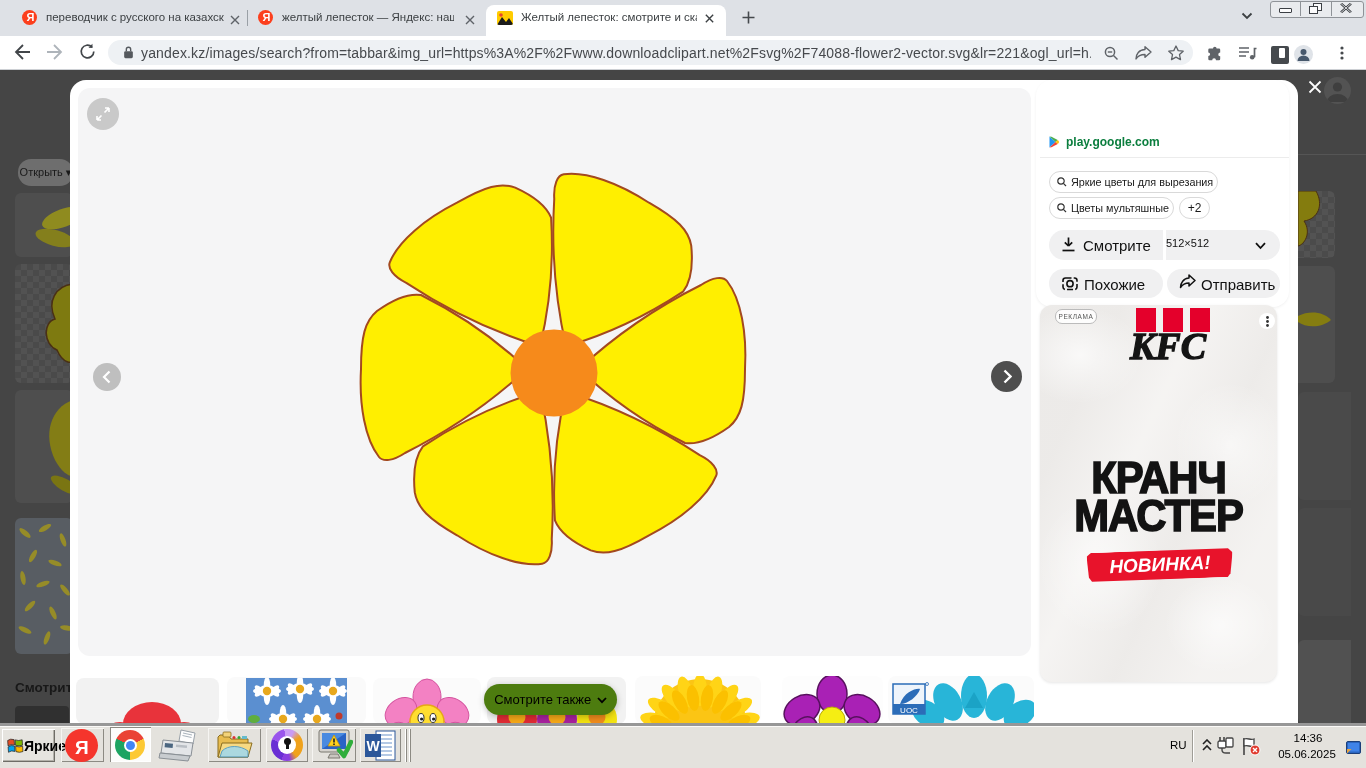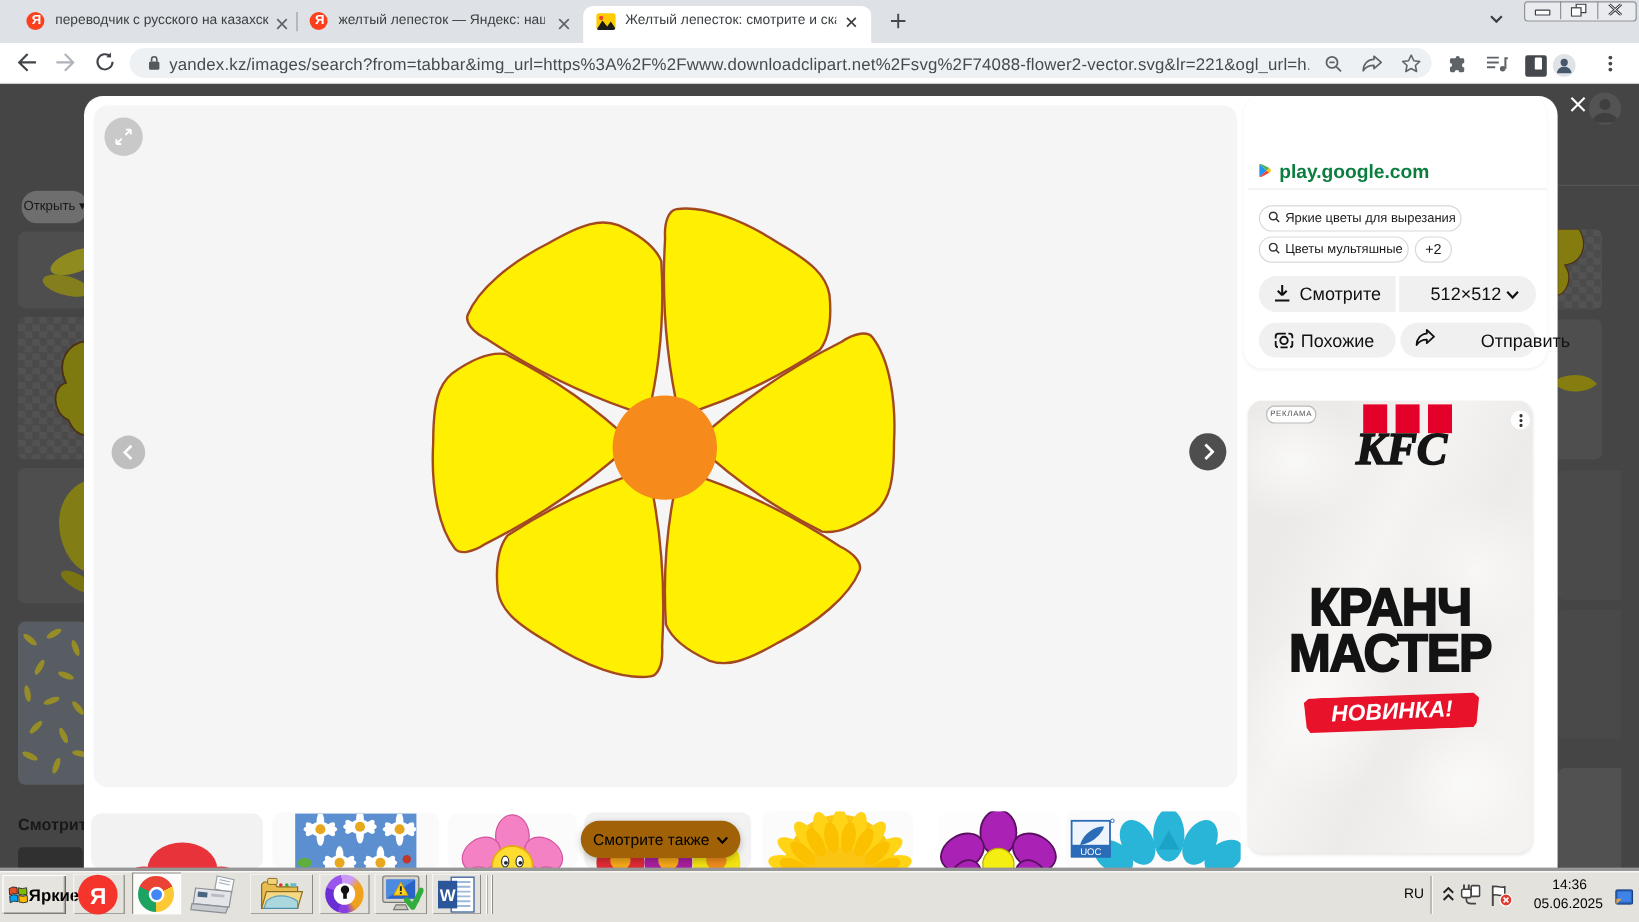--- a/index.html
+++ b/index.html
@@ -252,21 +252,21 @@
         </svg></div>
   <div class="ab" style="left:487px;top:607px;width:139px;height:47px;background:#f2f2f2;border-radius:8px;overflow:hidden;">
     <svg width="139" height="47">
           <circle cx="30" cy="42" r="20" fill="#e02b35"></circle>
           <circle cx="30" cy="40" r="8.5" fill="#f5a818"></circle>
           <circle cx="70" cy="42" r="20" fill="#a8219e"></circle>
           <circle cx="70" cy="40" r="8.5" fill="#f5a818"></circle>
           <circle cx="110" cy="42" r="20" fill="#f3e211"></circle>
           <circle cx="110" cy="40" r="8.5" fill="#f08c1c"></circle>
         </svg></div>
-  <div class="ab" style="left:484px;top:614px;width:133px;height:31px;background:#a16207;border-radius:16px;box-shadow:0 2px 6px rgba(0,0,0,0.25);color:#000;font-size:13px;text-align:center;line-height:31px;">Смотрите также <svg width="10" height="7" viewBox="0 0 10 7" style="margin-left:2px;">
+  <div class="ab" style="left:484px;top:614px;width:133px;height:31px;background:#4d7c0f;border-radius:16px;box-shadow:0 2px 6px rgba(0,0,0,0.25);color:#000;font-size:13px;text-align:center;line-height:31px;">Смотрите также <svg width="10" height="7" viewBox="0 0 10 7" style="margin-left:2px;">
           <path d="M1 1 L5 5.2 L9 1" stroke="#000" stroke-width="1.8" fill="none"></path>
         </svg></div>
   <div class="ab" style="left:635px;top:606px;width:126px;height:48px;background:#fbfbfb;border-radius:8px;overflow:hidden;">
     <svg width="126" height="48" viewBox="0 0 126 48">
           <g transform="translate(65,52)">
             <path d="M -47 -2 A 47 47 0 0 1 47 -2 L 47 4 L -47 4 Z" fill="#fbc514"></path>
             <g fill="#ffd416">
               <ellipse cx="0" cy="-38" rx="7" ry="16"></ellipse>
               <ellipse cx="-14" cy="-36" rx="7" ry="16" transform="rotate(-18 -14 -36)"></ellipse>
               <ellipse cx="14" cy="-36" rx="7" ry="16" transform="rotate(18 14 -36)"></ellipse>
@@ -323,55 +323,55 @@
           </g>
         </svg></div>
 
   <div class="ab" style="left:1036px;top:10px;width:253px;height:227px;background:#fff;border-radius:16px;box-shadow:0 1px 3px rgba(0,0,0,0.06);"></div>
   <svg class="ab" style="left:1049px;top:66px;" width="11" height="12" viewBox="0 0 11 12">
         <path d="M0.5 0.5 L6.5 6 L0.5 11.5 Z" fill="#2196f3"></path>
         <path d="M0.5 0.5 L6.5 6 L8.7 4 L2.5 0.8 Z" fill="#4caf50"></path>
         <path d="M0.5 11.5 L6.5 6 L8.7 8 L2.5 11.2 Z" fill="#f44336"></path>
         <path d="M6.5 6 L8.7 4 C10.5 5 10.5 7 8.7 8 Z" fill="#ffc107"></path>
       </svg>
-  <div class="ab" style="left:1066px;top:65px;font-size:16px;font-weight:bold;color:#0b7e3e;">play.google.com</div>
+  <div class="ab" style="left:1066px;top:65px;font-size:12px;font-weight:bold;color:#0b7e3e;">play.google.com</div>
   <div class="ab" style="left:1040px;top:87px;width:249px;height:1px;background:#ececec;"></div>
   <div class="ab" style="left:1049px;top:101px;width:167px;height:20px;border:1px solid #d9d9d9;border-radius:11px;font-size:10.8px;color:#1a1a1a;line-height:20px;white-space:nowrap;overflow:hidden;"><svg width="10" height="10" viewBox="0 0 10 10" style="margin:0 4px 0 7px;vertical-align:-1px;">
           <circle cx="4" cy="4" r="3.2" stroke="#333" stroke-width="1.2" fill="none"></circle>
           <path d="M6.4 6.4 L9 9" stroke="#333" stroke-width="1.2"></path>
         </svg>Яркие цветы для вырезания</div>
   <div class="ab" style="left:1049px;top:127px;width:123px;height:20px;border:1px solid #d9d9d9;border-radius:11px;font-size:10.8px;color:#1a1a1a;line-height:20px;white-space:nowrap;overflow:hidden;"><svg width="10" height="10" viewBox="0 0 10 10" style="margin:0 4px 0 7px;vertical-align:-1px;">
           <circle cx="4" cy="4" r="3.2" stroke="#333" stroke-width="1.2" fill="none"></circle>
           <path d="M6.4 6.4 L9 9" stroke="#333" stroke-width="1.2"></path>
         </svg>Цветы мультяшные</div>
   <div class="ab" style="left:1179px;top:127px;width:29px;height:20px;border:1px solid #d9d9d9;border-radius:11px;font-size:12px;color:#1a1a1a;line-height:20px;text-align:center;">+2</div>
   <div class="ab" style="left:1049px;top:160px;width:114px;height:30px;background:#f0f0f1;border-radius:15px 0 0 15px;"></div>
   <svg class="ab" style="left:1061px;top:167px;" width="15" height="16" viewBox="0 0 15 16">
         <path d="M7.5 0.5 V9 M7.5 9 L3.8 5.3 M7.5 9 L11.2 5.3" stroke="#111" stroke-width="1.7" fill="none"></path>
         <path d="M1.5 13.5 H13.5" stroke="#111" stroke-width="1.7"></path>
       </svg>
   <div class="ab" style="left:1083px;top:167px;font-size:15px;color:#111;">Смотрите</div>
   <div class="ab" style="left:1166px;top:160px;width:114px;height:30px;background:#f0f0f1;border-radius:0 15px 15px 0;"></div>
-  <div class="ab" style="left:1166px;top:167px;width:85px;font-size:15px;color:#111;text-align:right;">512×512</div>
+  <div class="ab" style="left:1166px;top:167px;width:85px;font-size:11px;color:#111;text-align:left;">512×512</div>
   <svg class="ab" style="left:1255px;top:172px;" width="11" height="8" viewBox="0 0 11 8">
         <path d="M1 1.2 L5.5 6 L10 1.2" stroke="#111" stroke-width="1.8" fill="none"></path>
       </svg>
   <div class="ab" style="left:1049px;top:199px;width:114px;height:29px;background:#f0f0f1;border-radius:15px;"></div>
   <svg class="ab" style="left:1062px;top:205px;" width="16" height="16" viewBox="0 0 16 16">
         <rect x="1" y="3" width="14" height="11.5" rx="2.5" stroke="#111" stroke-width="1.6" fill="none" stroke-dasharray="6 2.2"></rect>
         <circle cx="8" cy="8.7" r="3.1" stroke="#111" stroke-width="1.6" fill="none"></circle>
       </svg>
   <div class="ab" style="left:1084px;top:206px;font-size:15px;color:#111;">Похожие</div>
   <div class="ab" style="left:1167px;top:199px;width:113px;height:29px;background:#f0f0f1;border-radius:15px;"></div>
   <svg class="ab" style="left:1179px;top:204px;" width="17" height="16" viewBox="0 0 17 16">
         <path d="M10 4 V1 L16 6.5 L10 12 V9 C6 9 3.5 10.5 1.5 13.5 C1.5 9 4.5 4.3 10 4 Z" stroke="#111" stroke-width="1.5" fill="none" stroke-linejoin="round"></path>
       </svg>
-  <div class="ab" style="left:1201px;top:206px;font-size:15px;color:#111;margin-left:33px;">Отправить</div>
-
-  <div class="ab" style="left:1040px;top:264px;width:237px;height:377px;background:#f1efed;border-radius:12px;box-shadow:0 1px 3px rgba(0,0,0,0.1);overflow:hidden;">
+  <div class="ab" style="left:1201px;top:206px;font-size:15px;color:#111;">Отправить</div>
+
+  <div class="ab" style="left:1040px;top:235px;width:237px;height:377px;background:#f1efed;border-radius:12px;box-shadow:0 1px 3px rgba(0,0,0,0.1);overflow:hidden;">
     <div class="ab" style="left:0;top:0;width:237px;height:377px;background-image:radial-gradient(ellipse 90px 70px at 40px 50px,rgba(255,255,255,0.7),rgba(255,255,255,0) 70%),radial-gradient(ellipse 80px 90px at 190px 140px,rgba(255,255,255,0.6),rgba(255,255,255,0) 70%),radial-gradient(ellipse 90px 100px at 60px 260px,rgba(255,255,255,0.55),rgba(255,255,255,0) 70%),radial-gradient(ellipse 80px 70px at 180px 320px,rgba(255,255,255,0.6),rgba(255,255,255,0) 70%),linear-gradient(115deg,rgba(0,0,0,0.018) 20%,rgba(255,255,255,0.3) 40%,rgba(0,0,0,0.015) 60%,rgba(255,255,255,0.22) 80%);"></div>
 
     <div class="ab" style="left:96px;top:3px;width:20px;height:24px;background:#e4002b;"></div>
     <div class="ab" style="left:123px;top:3px;width:20px;height:24px;background:#e4002b;"></div>
     <div class="ab" style="left:150px;top:3px;width:20px;height:24px;background:#e4002b;"></div>
     <div class="ab" style="left:90px;top:19px;width:94px;height:34px;font-family:'Liberation Serif',serif;font-style:italic;font-weight:bold;font-size:38px;color:#141414;-webkit-text-stroke:1.3px #141414;">KFC</div>
     <div class="ab" style="left:15px;top:4px;width:40px;height:13px;border:1px solid #bbb;border-radius:7px;background:rgba(255,255,255,0.85);font-size:6.5px;color:#555;text-align:center;line-height:13px;letter-spacing:0.6px;">РЕКЛАМА</div>
     <div class="ab" style="left:219px;top:8px;width:16px;height:16px;border-radius:50%;background:#fff;"></div>
     <svg class="ab" style="left:225.5px;top:11px;" width="3" height="11" viewBox="0 0 3 11">
           <circle cx="1.5" cy="1.5" r="1.4" fill="#333"></circle>

